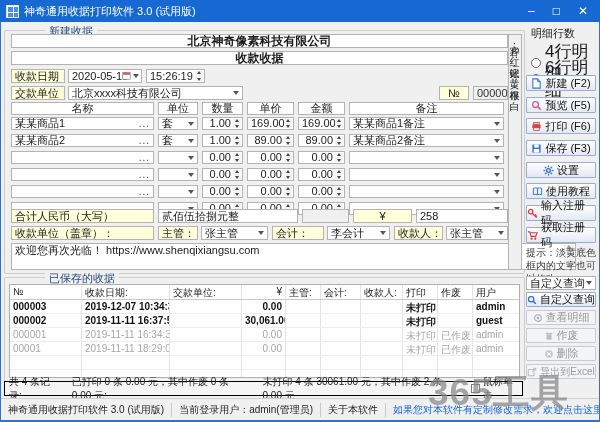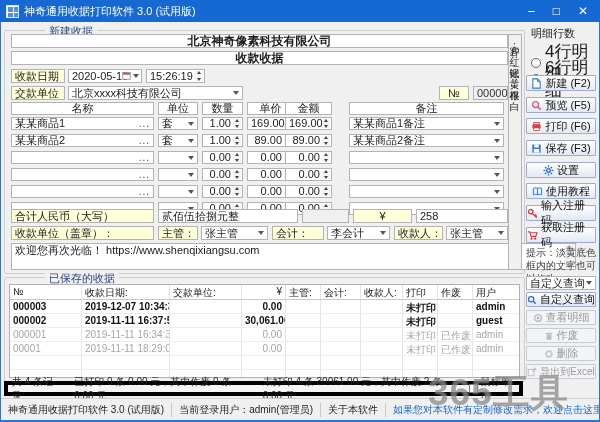--- a/index.html
+++ b/index.html
@@ -35,21 +35,21 @@
   .dots{position:absolute;right:3px;bottom:0;font-size:10px;color:#444;letter-spacing:1px;line-height:10px;}
   .dateicons{position:absolute;right:2px;top:1px;display:flex;align-items:center;gap:2px;}
   
   .irow{position:relative;height:15px;margin-bottom:2px;}
   .icell{position:absolute;top:0;height:13px;background:#fff;border:1px solid #b3b3b3;box-sizing:border-box;
     font-size:11px;line-height:11px;padding:0 3px;white-space:nowrap;overflow:hidden;}
   .c-name{left:0;width:143px;}
   .c-unit{left:147px;width:40px;}
   .c-qty{left:191px;width:41px;}
   .c-price{left:236px;width:47px;}
-  .c-amt{left:274px;width:47px;}
+  .c-amt{left:287px;width:47px;}
   .c-rem{left:338px;width:155px;}
   .num{text-align:right;padding-right:11px;}
   
   .vstrip{position:absolute;border:1px solid #b3b3b3;background:#f0f0f0;box-sizing:border-box;
     writing-mode:vertical-rl;text-orientation:upright;font-size:10px;line-height:12px;padding:3px 1px;color:#222;}
   
   .btn{position:absolute;width:70px;height:16px;box-sizing:border-box;border:1px solid #9daccc;border-radius:1px;
     background:linear-gradient(#fefefe,#e3e9f3);display:flex;align-items:center;justify-content:center;gap:3px;
     font-size:11px;color:#111;cursor:default;}
   .btn svg{flex:0 0 auto;}
@@ -70,21 +70,21 @@
   .s-date{left:72px;width:88px;}
   .s-payer{left:160px;width:72px;}
   .s-amt{left:232px;width:44px;text-align:right;}
   .s-sup{left:276px;width:35px;}
   .s-acct{left:311px;width:40px;}
   .s-payee{left:351px;width:42px;}
   .s-prt{left:393px;width:35px;}
   .s-void{left:428px;width:35px;}
   .s-user{left:463px;width:48px;border-right:none;}
   
-  .summary{position:absolute;left:4px;top:381px;width:519px;height:15px;background:#f5f5f5;border:4px solid #000000;
+  .summary{position:absolute;left:4px;top:381px;width:519px;height:15px;background:#f5f5f5;border:1px solid #000000;
     box-sizing:border-box;display:flex;align-items:center;gap:14px;padding:0 4px;font-size:10px;color:#222;}
   .cb{width:9px;height:9px;border:1px solid #777;background:#fff;box-sizing:border-box;flex:0 0 auto;}
   .statusbar{position:absolute;left:1px;right:1px;top:398px;height:21px;background:#f0f0f0;border-top:1px solid #d0d0d0;
     display:flex;align-items:center;font-size:10px;color:#222;overflow:hidden;white-space:nowrap;}
   .statusbar .seg{padding:0 7px;border-right:1px solid #c9c9c9;}
   .statusbar .seg:last-child{border-right:none;}
   .link{color:#1464d2;}
   .watermark{position:absolute;left:428px;top:368px;z-index:99;font-size:37px;font-weight:bold;letter-spacing:1px;
     color:rgba(88,88,88,0.52);text-shadow:0 0 2px rgba(255,255,255,0.5);pointer-events:none;}
   .lbl-note{font-size:11px;}

